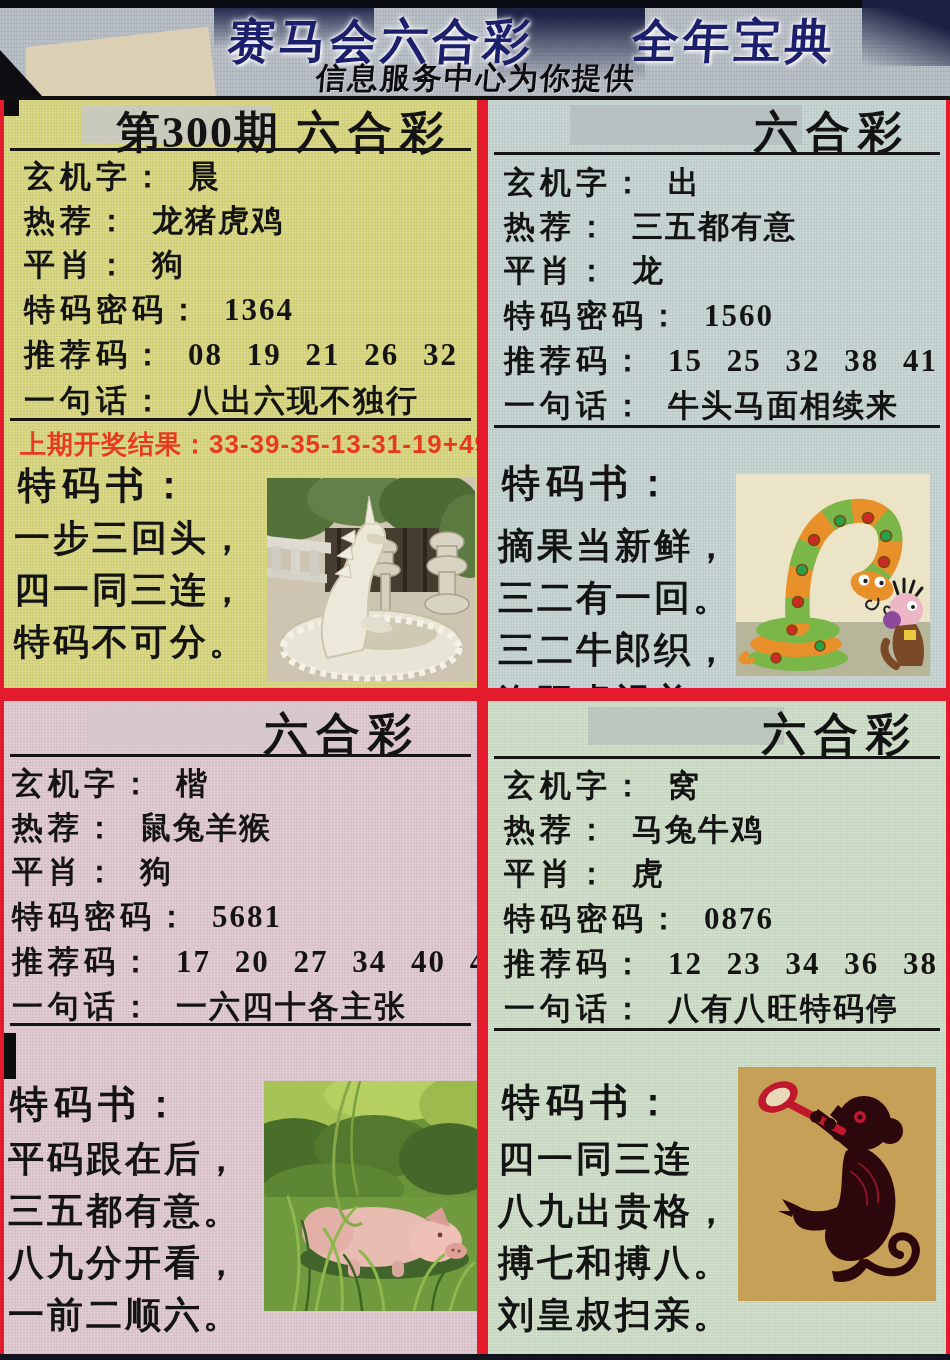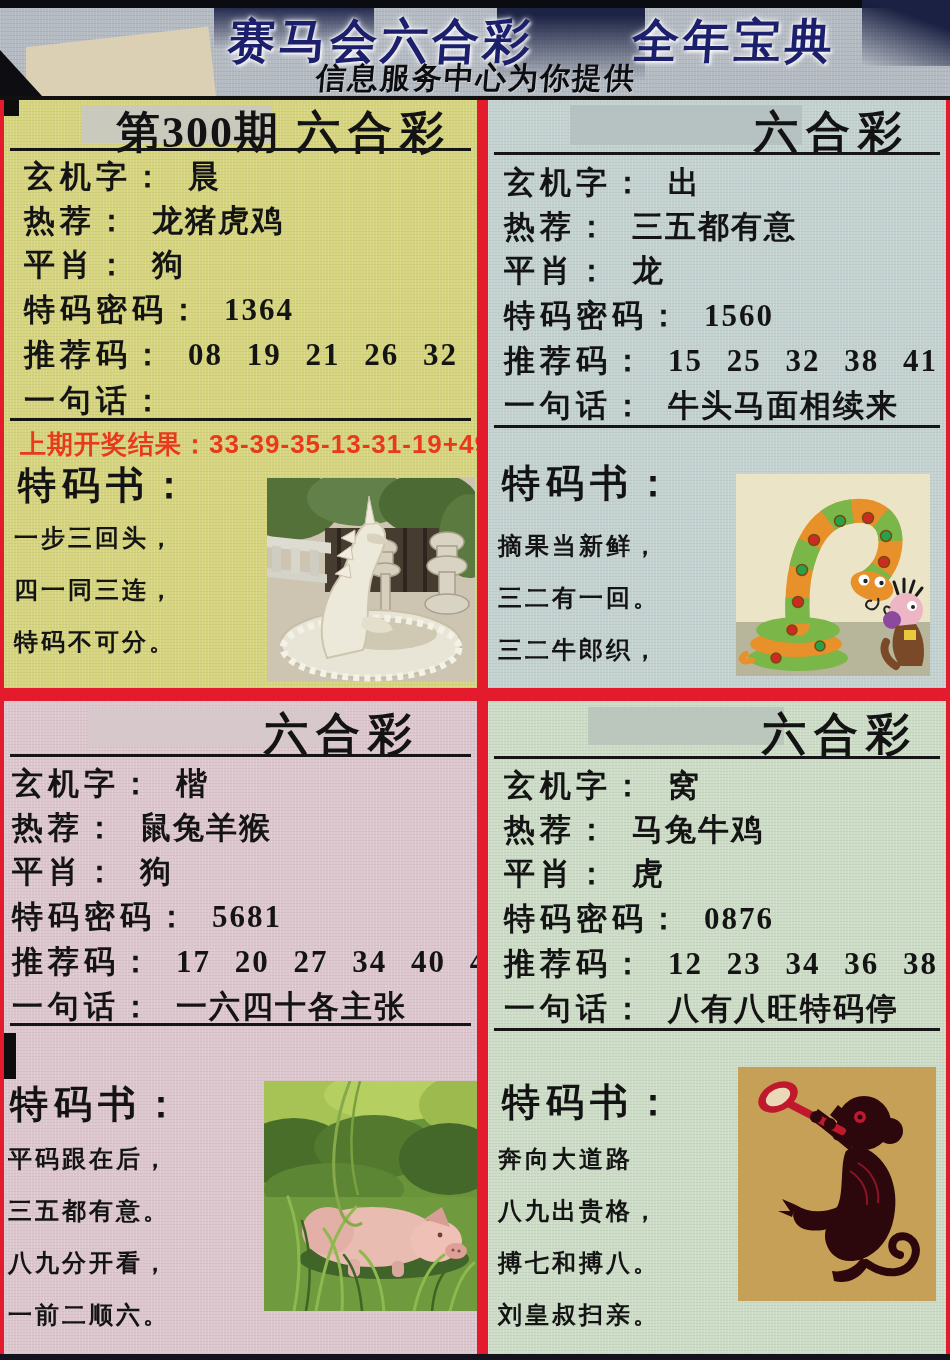--- a/index.html
+++ b/index.html
@@ -52,21 +52,21 @@
   .panel-title{position:absolute;font-size:44px;letter-spacing:8px;color:#131313;white-space:nowrap;}
   .issue{margin-right:16px;letter-spacing:2px;}
   .rule{position:absolute;left:6px;right:6px;height:3px;background:#151515;}
   .field{position:absolute;display:flex;align-items:baseline;font-size:31px;color:#141414;white-space:nowrap;}
   .flabel{letter-spacing:5px;margin-right:20px;}
   .fvalue{letter-spacing:2px;word-spacing:14px;}
   .last-result{position:absolute;font-family:"Liberation Sans","DejaVu Sans",sans-serif;
     font-size:26px;font-weight:bold;color:var(--result-red,#e8391c);white-space:nowrap;letter-spacing:1px;}
   .book-heading{position:absolute;font-size:38px;letter-spacing:6px;color:#131313;}
   .poem{position:absolute;display:flex;flex-direction:column;}
-  .poem-line{font-size:24px;letter-spacing:3px;color:#141414;line-height:52px;white-space:nowrap;}
+  .poem-line{font-size:36px;letter-spacing:3px;color:#141414;line-height:52px;white-space:nowrap;}
   .illus{position:absolute;}
   .notch{position:absolute;background:#0d0d0d;}
 </style>
 </head>
 <body>
 
 <div class="page">
 
   <div class="top-strip"></div>
   <div class="masthead">
@@ -110,20 +110,21 @@
     <div class="field" style="left:20px;top:189px;">
         <span class="flabel">特码密码：</span>
         <span class="fvalue">1364</span>
       </div>
     <div class="field" style="left:20px;top:234px;">
         <span class="flabel">推荐码：</span>
         <span class="fvalue">08 19 21 26 32 37</span>
       </div>
     <div class="field" style="left:20px;top:280px;">
         <span class="flabel">一句话：</span>
+        <span class="fvalue">八出六现不独行</span>
       </div>
 
     <div class="rule" style="top:318px;"></div>
     <div class="last-result" style="left:16px;top:327px;">
       <span>上期开奖结果：</span><span>33-39-35-13-31-19+49</span>
     </div>
     <div class="book-heading" style="left:14px;top:360px;">特码书：</div>
     <div class="poem" style="left:10px;top:412px;">
       <div class="poem-line">一步三回头，</div>
       <div class="poem-line">四一同三连，</div>
@@ -367,21 +368,21 @@
         <span class="fvalue">12 23 34 36 38 42</span>
       </div>
     <div class="field" style="left:16px;top:287px;">
         <span class="flabel">一句话：</span>
         <span class="fvalue">八有八旺特码停</span>
       </div>
 
     <div class="rule" style="top:327px;"></div>
     <div class="book-heading" style="left:14px;top:376px;">特码书：</div>
     <div class="poem" style="left:10px;top:432px;">
-      <div class="poem-line">奔向大道路</div>
+      <div class="poem-line">四一同三连</div>
       <div class="poem-line">八九出贵格，</div>
       <div class="poem-line">搏七和搏八。</div>
       <div class="poem-line">刘皇叔扫亲。</div>
     </div>
 
     <svg class="illus" style="left:250px;top:366px;" width="198" height="234" viewBox="0 0 198 234">
       <rect width="198" height="234" fill="#c6a057"></rect>
       <g fill="#2c080d">
         <circle cx="126" cy="56" r="27"></circle>
         <circle cx="152" cy="64" r="13"></circle>

